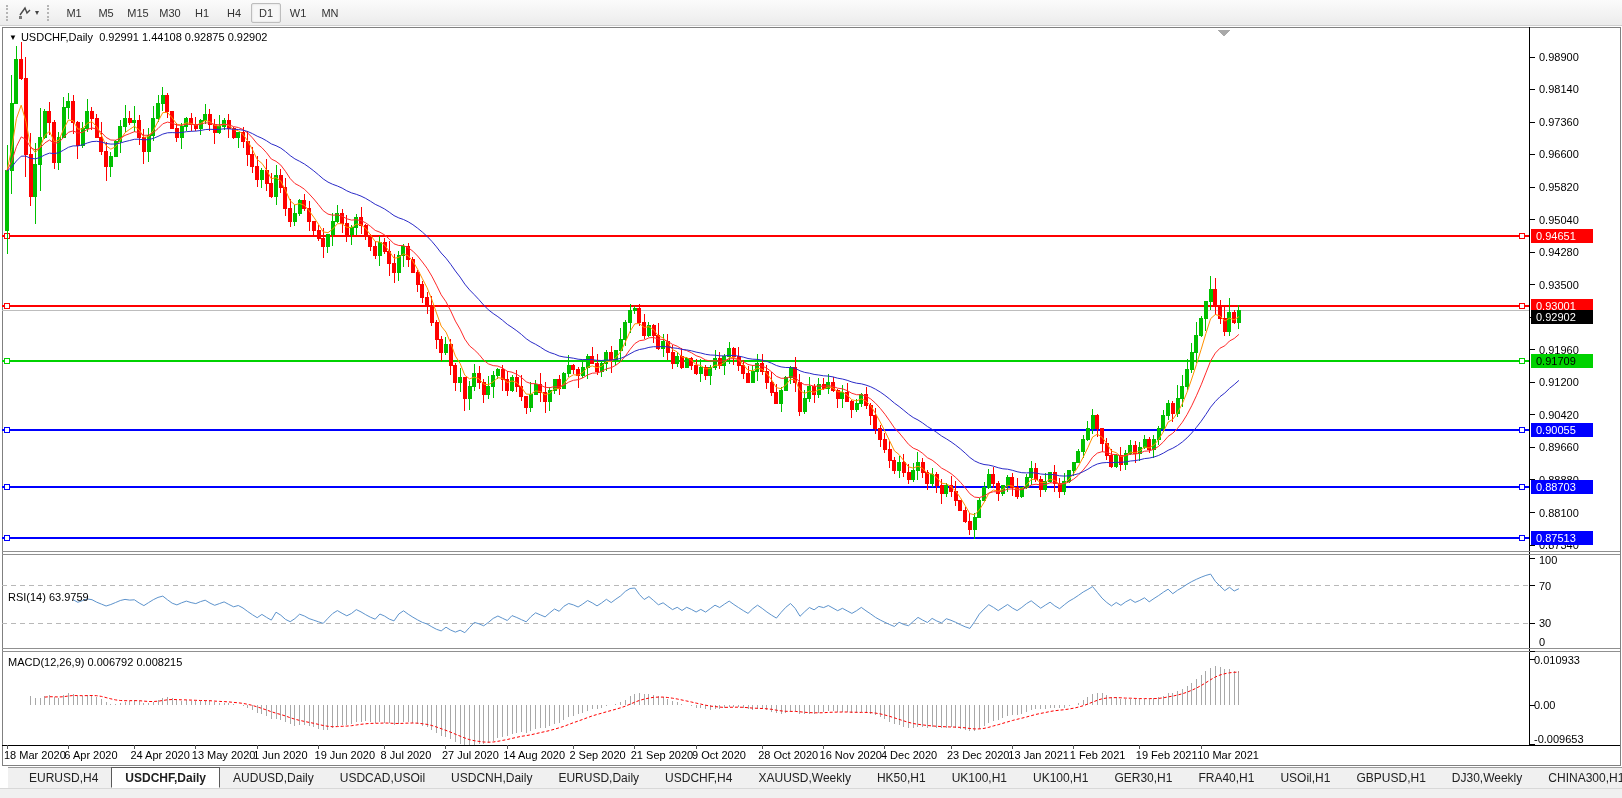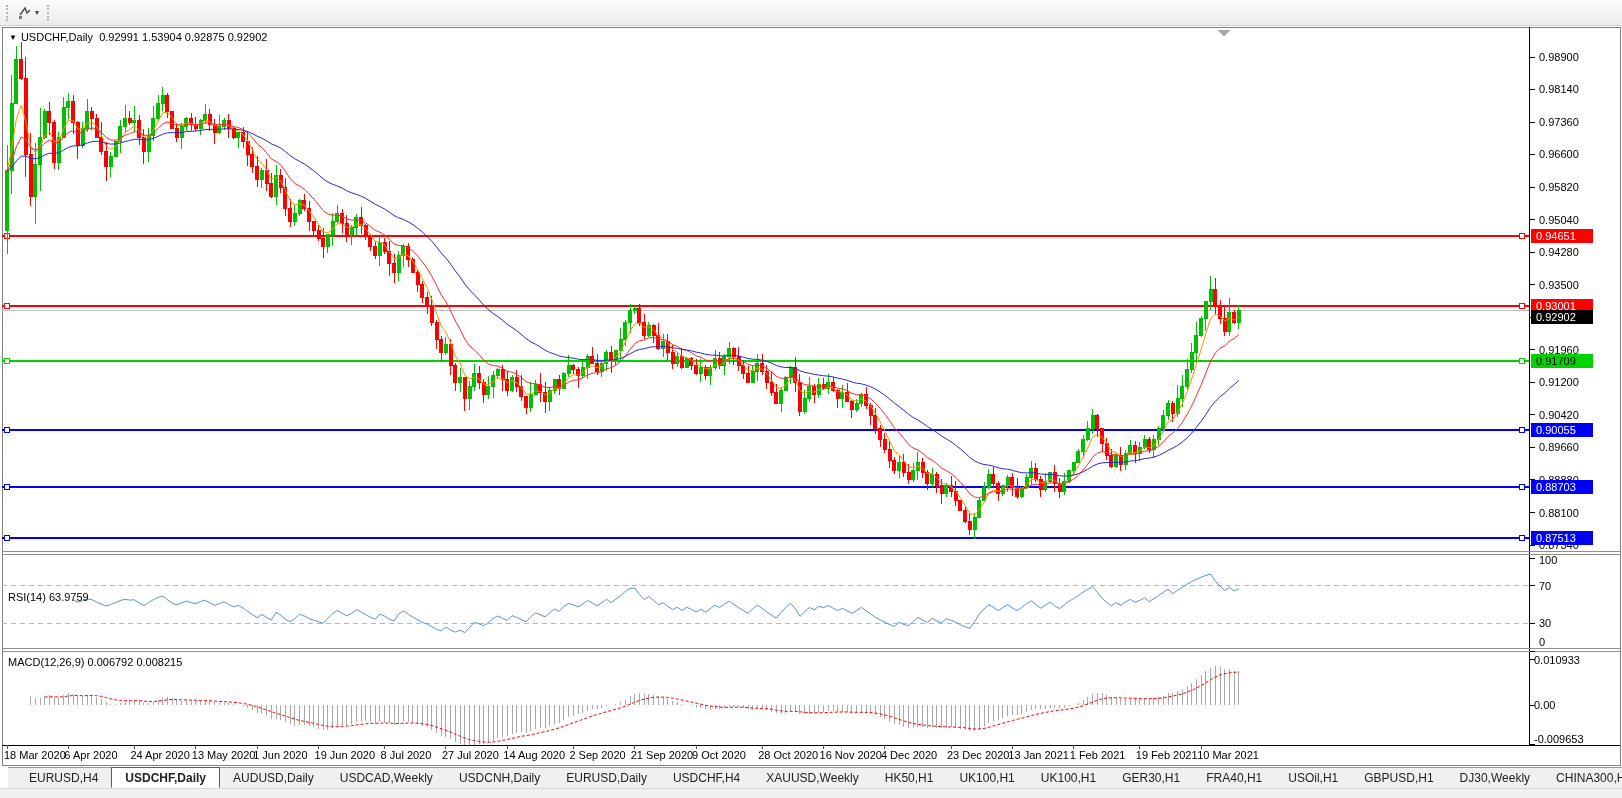--- a/index.html
+++ b/index.html
@@ -56,20 +56,31 @@
   <div class="toolbar">
     <span class="grip"></span>
     <span class="tool-icon">
       <svg width="16" height="16" viewBox="0 0 16 16">
         <path d="M3 10 L8 3 L10 8 L13 5" stroke="#4a4a4a" stroke-width="1.4" fill="none"></path>
         <rect x="2" y="11" width="3" height="3" fill="#7a7a7a"></rect>
       </svg>
     </span>
     <span class="dd-arrow">▾</span>
     <span class="grip"></span>
+    <div id="tf-group" style="display:flex;">
+        <div class="tf-btn">M1</div>
+        <div class="tf-btn">M5</div>
+        <div class="tf-btn">M15</div>
+        <div class="tf-btn">M30</div>
+        <div class="tf-btn">H1</div>
+        <div class="tf-btn">H4</div>
+        <div class="tf-btn active">D1</div>
+        <div class="tf-btn">W1</div>
+        <div class="tf-btn">MN</div>
+      </div>
   </div>
 
   <svg id="chart-svg" width="1622" height="741" viewBox="0 26 1622 741" shape-rendering="crispEdges">
       <defs>
         <clipPath id="clip-main">
           <rect x="0" y="27" width="1529" height="524"></rect>
         </clipPath>
         <clipPath id="clip-rsi">
           <rect x="0" y="555" width="1529" height="93"></rect>
         </clipPath>
@@ -1017,30 +1028,30 @@
         <text x="1008.3599999999999" y="759" font-family="&quot;Liberation Sans&quot;,&quot;DejaVu Sans&quot;,sans-serif" font-size="11px" fill="#000">13 Jan 2021</text>
         <line x1="1073.72" y1="745" x2="1073.72" y2="749" stroke="#555"></line>
         <text x="1069.72" y="759" font-family="&quot;Liberation Sans&quot;,&quot;DejaVu Sans&quot;,sans-serif" font-size="11px" fill="#000">1 Feb 2021</text>
         <line x1="1139.8" y1="745" x2="1139.8" y2="749" stroke="#555"></line>
         <text x="1135.8" y="759" font-family="&quot;Liberation Sans&quot;,&quot;DejaVu Sans&quot;,sans-serif" font-size="11px" fill="#000">19 Feb 2021</text>
         <line x1="1201.1599999999999" y1="745" x2="1201.1599999999999" y2="749" stroke="#555"></line>
         <text x="1197.1599999999999" y="759" font-family="&quot;Liberation Sans&quot;,&quot;DejaVu Sans&quot;,sans-serif" font-size="11px" fill="#000">10 Mar 2021</text>
       </g>
     </svg>
 
-  <div class="overlay" id="chart-title"><span class="tri">▼</span><span>USDCHF,Daily</span>  <span>0.92991</span> <span>1.53904</span> <span>0.92875</span> <span>0.92902</span></div>
+  <div class="overlay" id="chart-title"><span class="tri">▼</span><span>USDCHF,Daily</span>  <span>0.92991</span> <span>1.44108</span> <span>0.92875</span> <span>0.92902</span></div>
   <div class="overlay" id="rsi-label">RSI(14) 63.9759</div>
   <div class="overlay" id="macd-label">MACD(12,26,9) 0.006792 0.008215</div>
 
   <div class="tabbar" id="tabbar">
       <div class="tab">EURUSD,H4</div>
       <div class="tab active">USDCHF,Daily</div>
       <div class="tab">AUDUSD,Daily</div>
       <div class="tabsep"></div>
-      <div class="tab">USDCAD,Weekly</div>
+      <div class="tab">USDCAD,USOil</div>
       <div class="tabsep"></div>
       <div class="tab">USDCNH,Daily</div>
       <div class="tabsep"></div>
       <div class="tab">EURUSD,Daily</div>
       <div class="tabsep"></div>
       <div class="tab">USDCHF,H4</div>
       <div class="tabsep"></div>
       <div class="tab">XAUUSD,Weekly</div>
       <div class="tabsep"></div>
       <div class="tab">HK50,H1</div>

